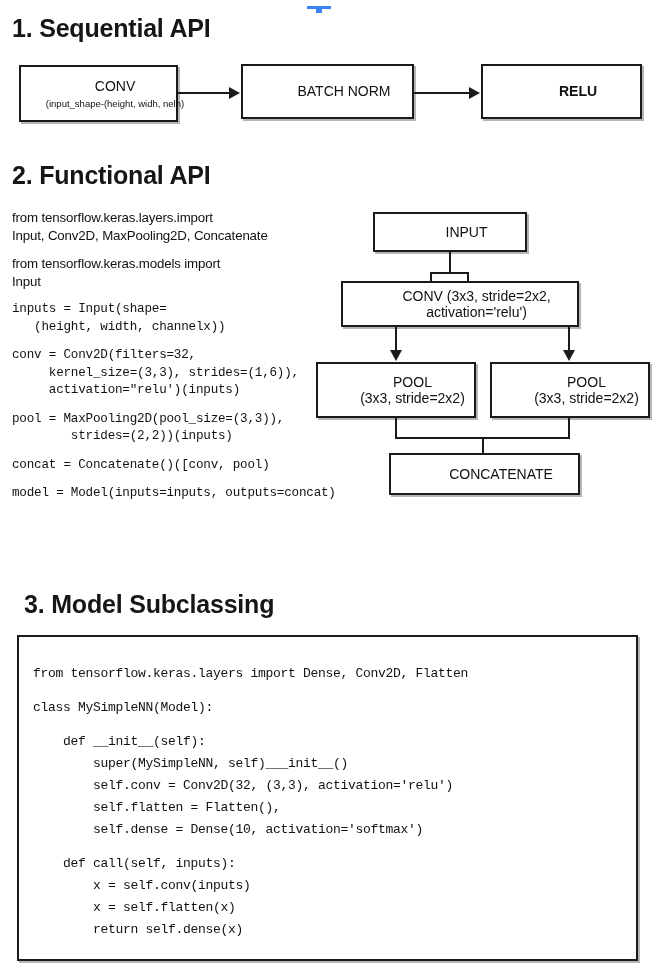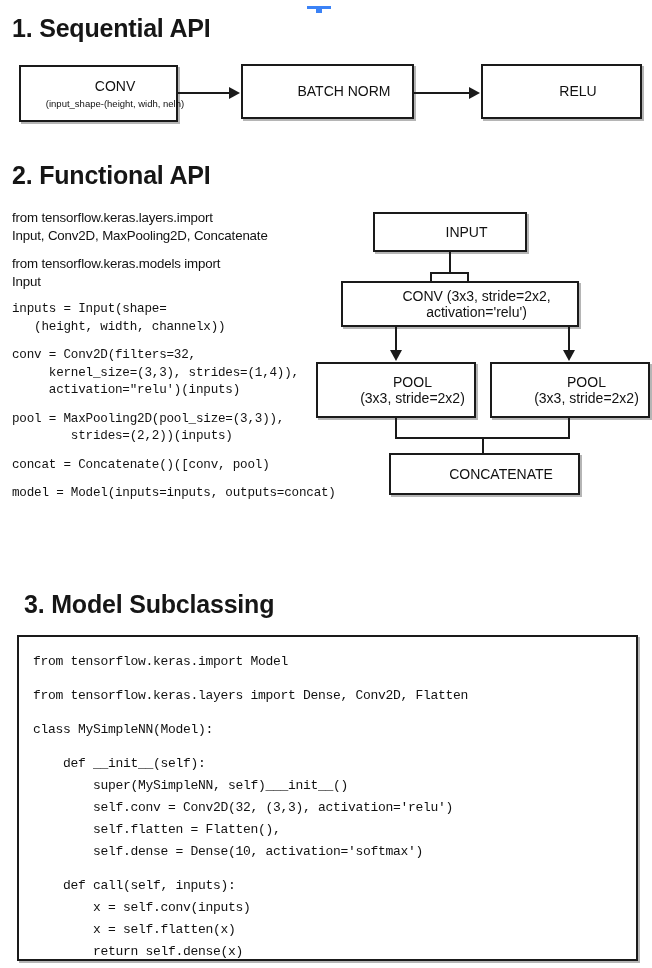--- a/index.html
+++ b/index.html
@@ -166,42 +166,42 @@
   <div class="hline" style="left:178px; top:86px; width:52px;"></div>
   <div class="arrow-right" style="left:229px; top:81px;"></div>
 
   <div class="box" style="left:241px; top:58px; width:173px; height:55px;">
     <div class="b-title">BATCH NORM</div>
   </div>
 
   <div class="hline" style="left:414px; top:86px; width:56px;"></div>
   <div class="arrow-right" style="left:469px; top:81px;"></div>
 
-  <div class="box" style="left:481px; top:58px; width:161px; height:55px;">
+  <div class="box" style="left:481px; top:58px; width:161px; height:55px;font-weight:bold;">
     <div class="b-title">RELU</div>
   </div>
 
   <div class="heading" style="left:12px; top:155px;">2. Functional API</div>
 
   <div class="codecol" id="fn-code">
       <div class="blk">
         <div class="code-line">from tensorflow.keras.layers.import</div>
         <div class="code-line">Input, Conv2D, MaxPooling2D, Concatenate</div>
       </div>
       <div class="blk">
         <div class="code-line">from tensorflow.keras.models import</div>
         <div class="code-line">Input</div>
       </div>
       <div class="blk">
         <div class="code-line mono">inputs = Input(shape=</div>
         <div class="code-line mono">   (height, width, channelx))</div>
       </div>
       <div class="blk">
         <div class="code-line mono">conv = Conv2D(filters=32,</div>
-        <div class="code-line mono">     kernel_size=(3,3), strides=(1,4)),</div>
+        <div class="code-line mono">     kernel_size=(3,3), strides=(1,6)),</div>
         <div class="code-line mono">     activation="relu')(inputs)</div>
       </div>
       <div class="blk">
         <div class="code-line mono">pool = MaxPooling2D(pool_size=(3,3)),</div>
         <div class="code-line mono">        strides=(2,2))(inputs)</div>
       </div>
       <div class="blk">
         <div class="code-line mono">concat = Concatenate()([conv, pool)</div>
       </div>
       <div class="blk">
@@ -242,21 +242,20 @@
   <div class="hline" style="left:395px; top:431px; width:175px;"></div>
   <div class="vline" style="left:482px; top:431px; height:17px;"></div>
 
   <div class="box" style="left:389px; top:447px; width:191px; height:42px;">
     <div class="b-title">CONCATENATE</div>
   </div>
 
   <div class="heading" style="left:12px; top:584px;margin-left:12px;">3. Model Subclassing</div>
 
   <div class="codepanel" id="py-code">
-      <div class="py-line">from tensorflow.keras.import Model</div>
       <div class="py-line blank">&nbsp;</div>
       <div class="py-line">from tensorflow.keras.layers import Dense, Conv2D, Flatten</div>
       <div class="py-line blank">&nbsp;</div>
       <div class="py-line">class MySimpleNN(Model):</div>
       <div class="py-line blank">&nbsp;</div>
       <div class="py-line">    def __init__(self):</div>
       <div class="py-line">        super(MySimpleNN, self)___init__()</div>
       <div class="py-line">        self.conv = Conv2D(32, (3,3), activation='relu')</div>
       <div class="py-line">        self.flatten = Flatten(),</div>
       <div class="py-line">        self.dense = Dense(10, activation='softmax')</div>

